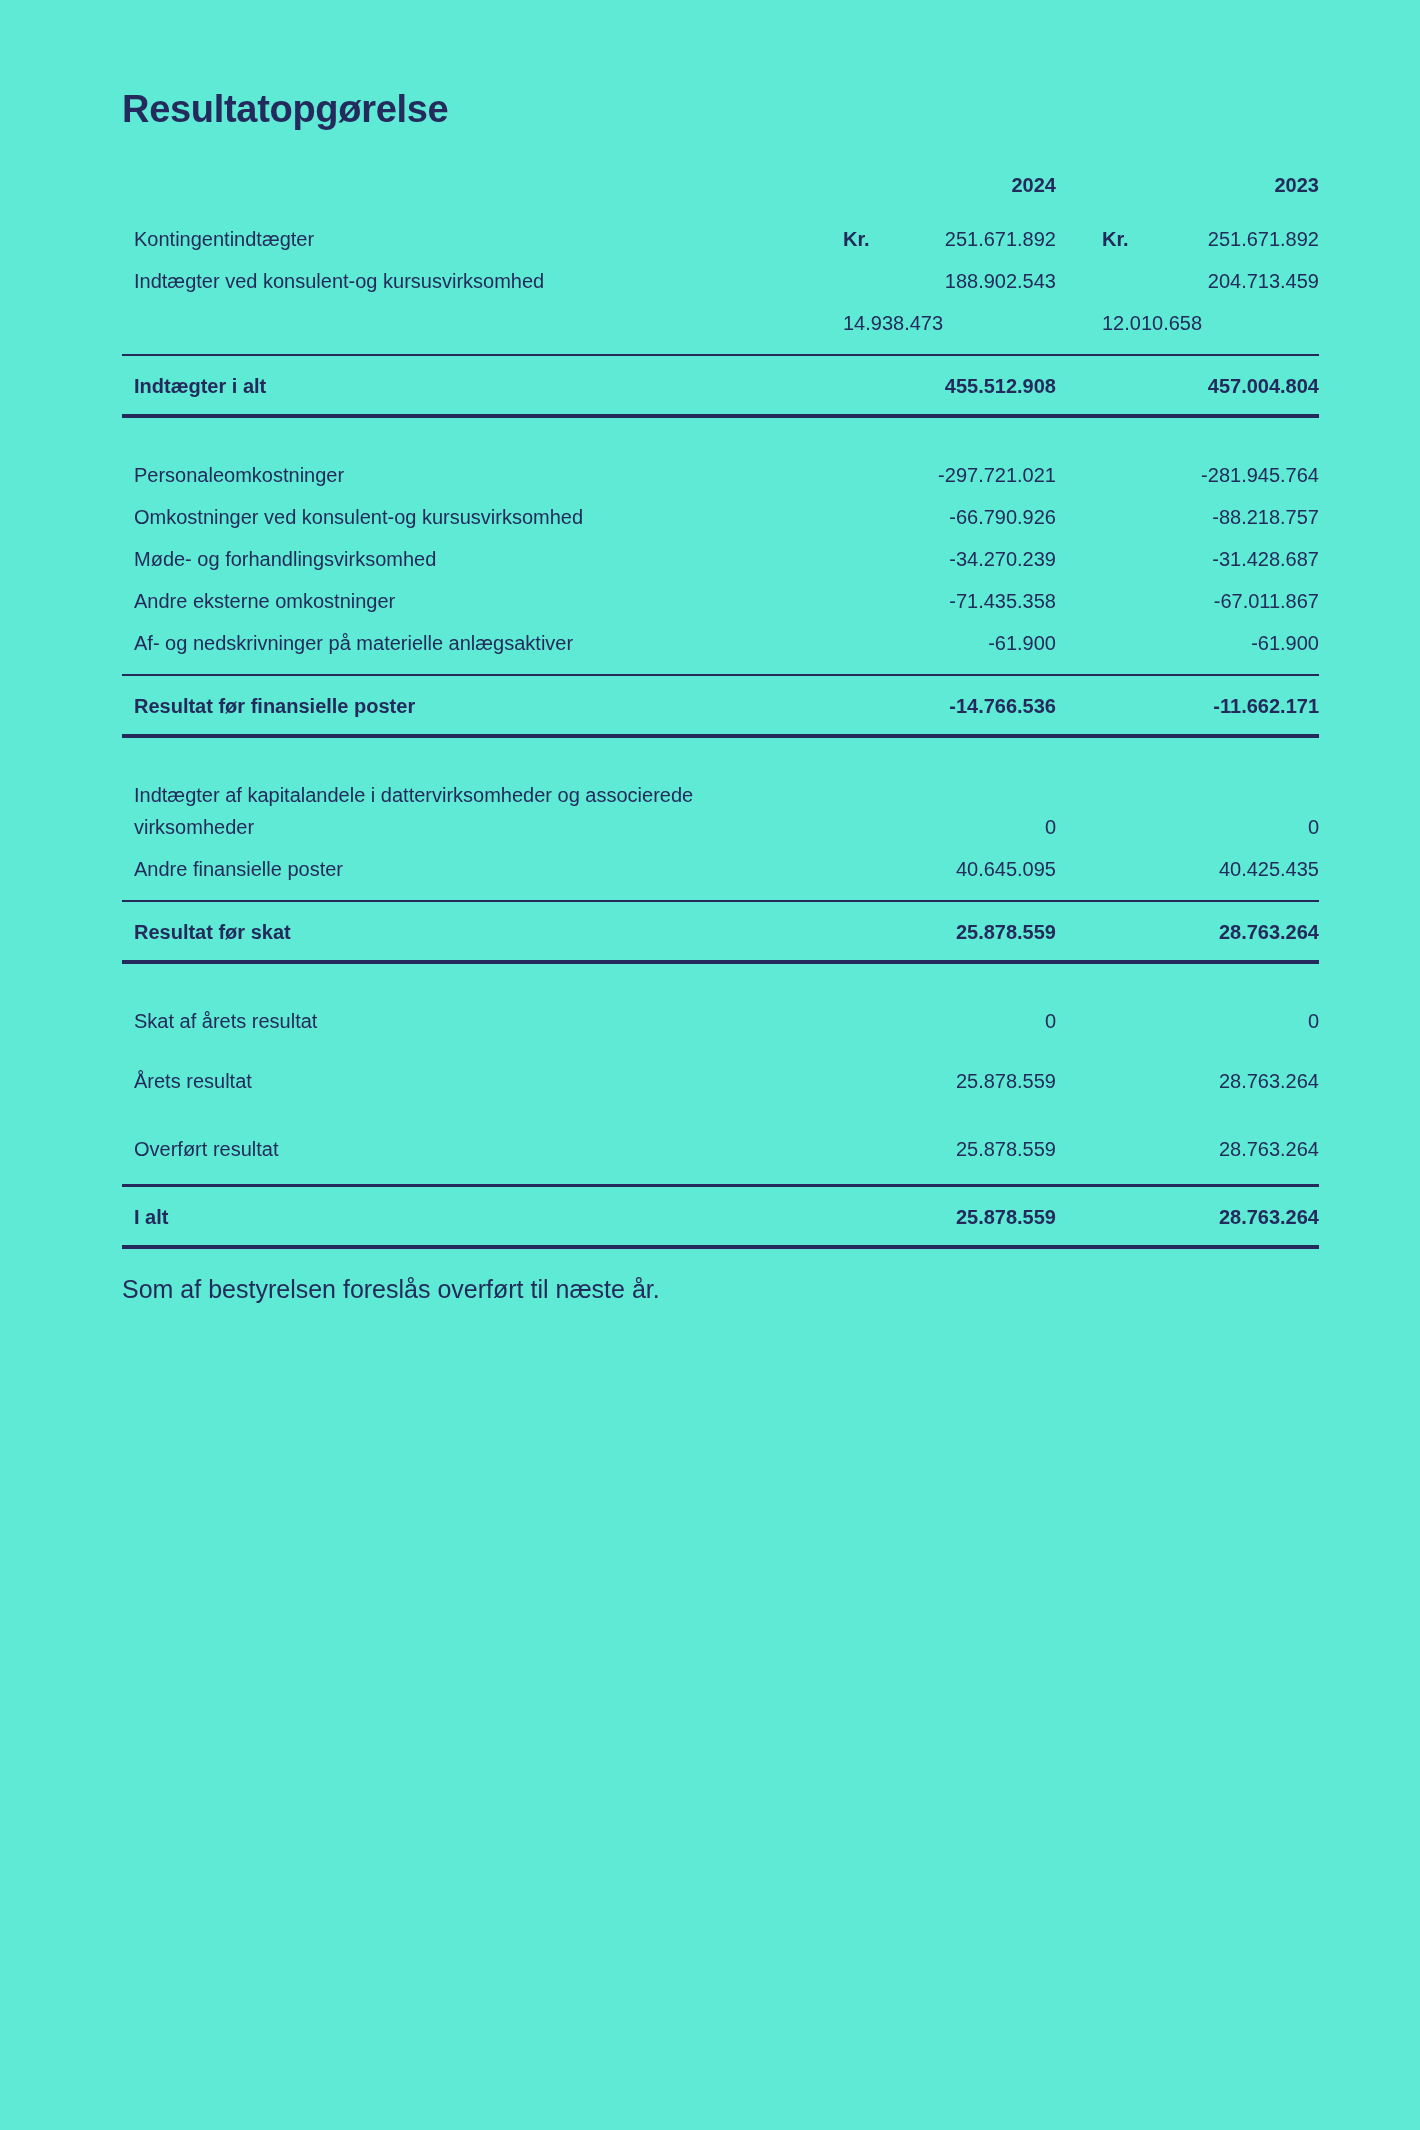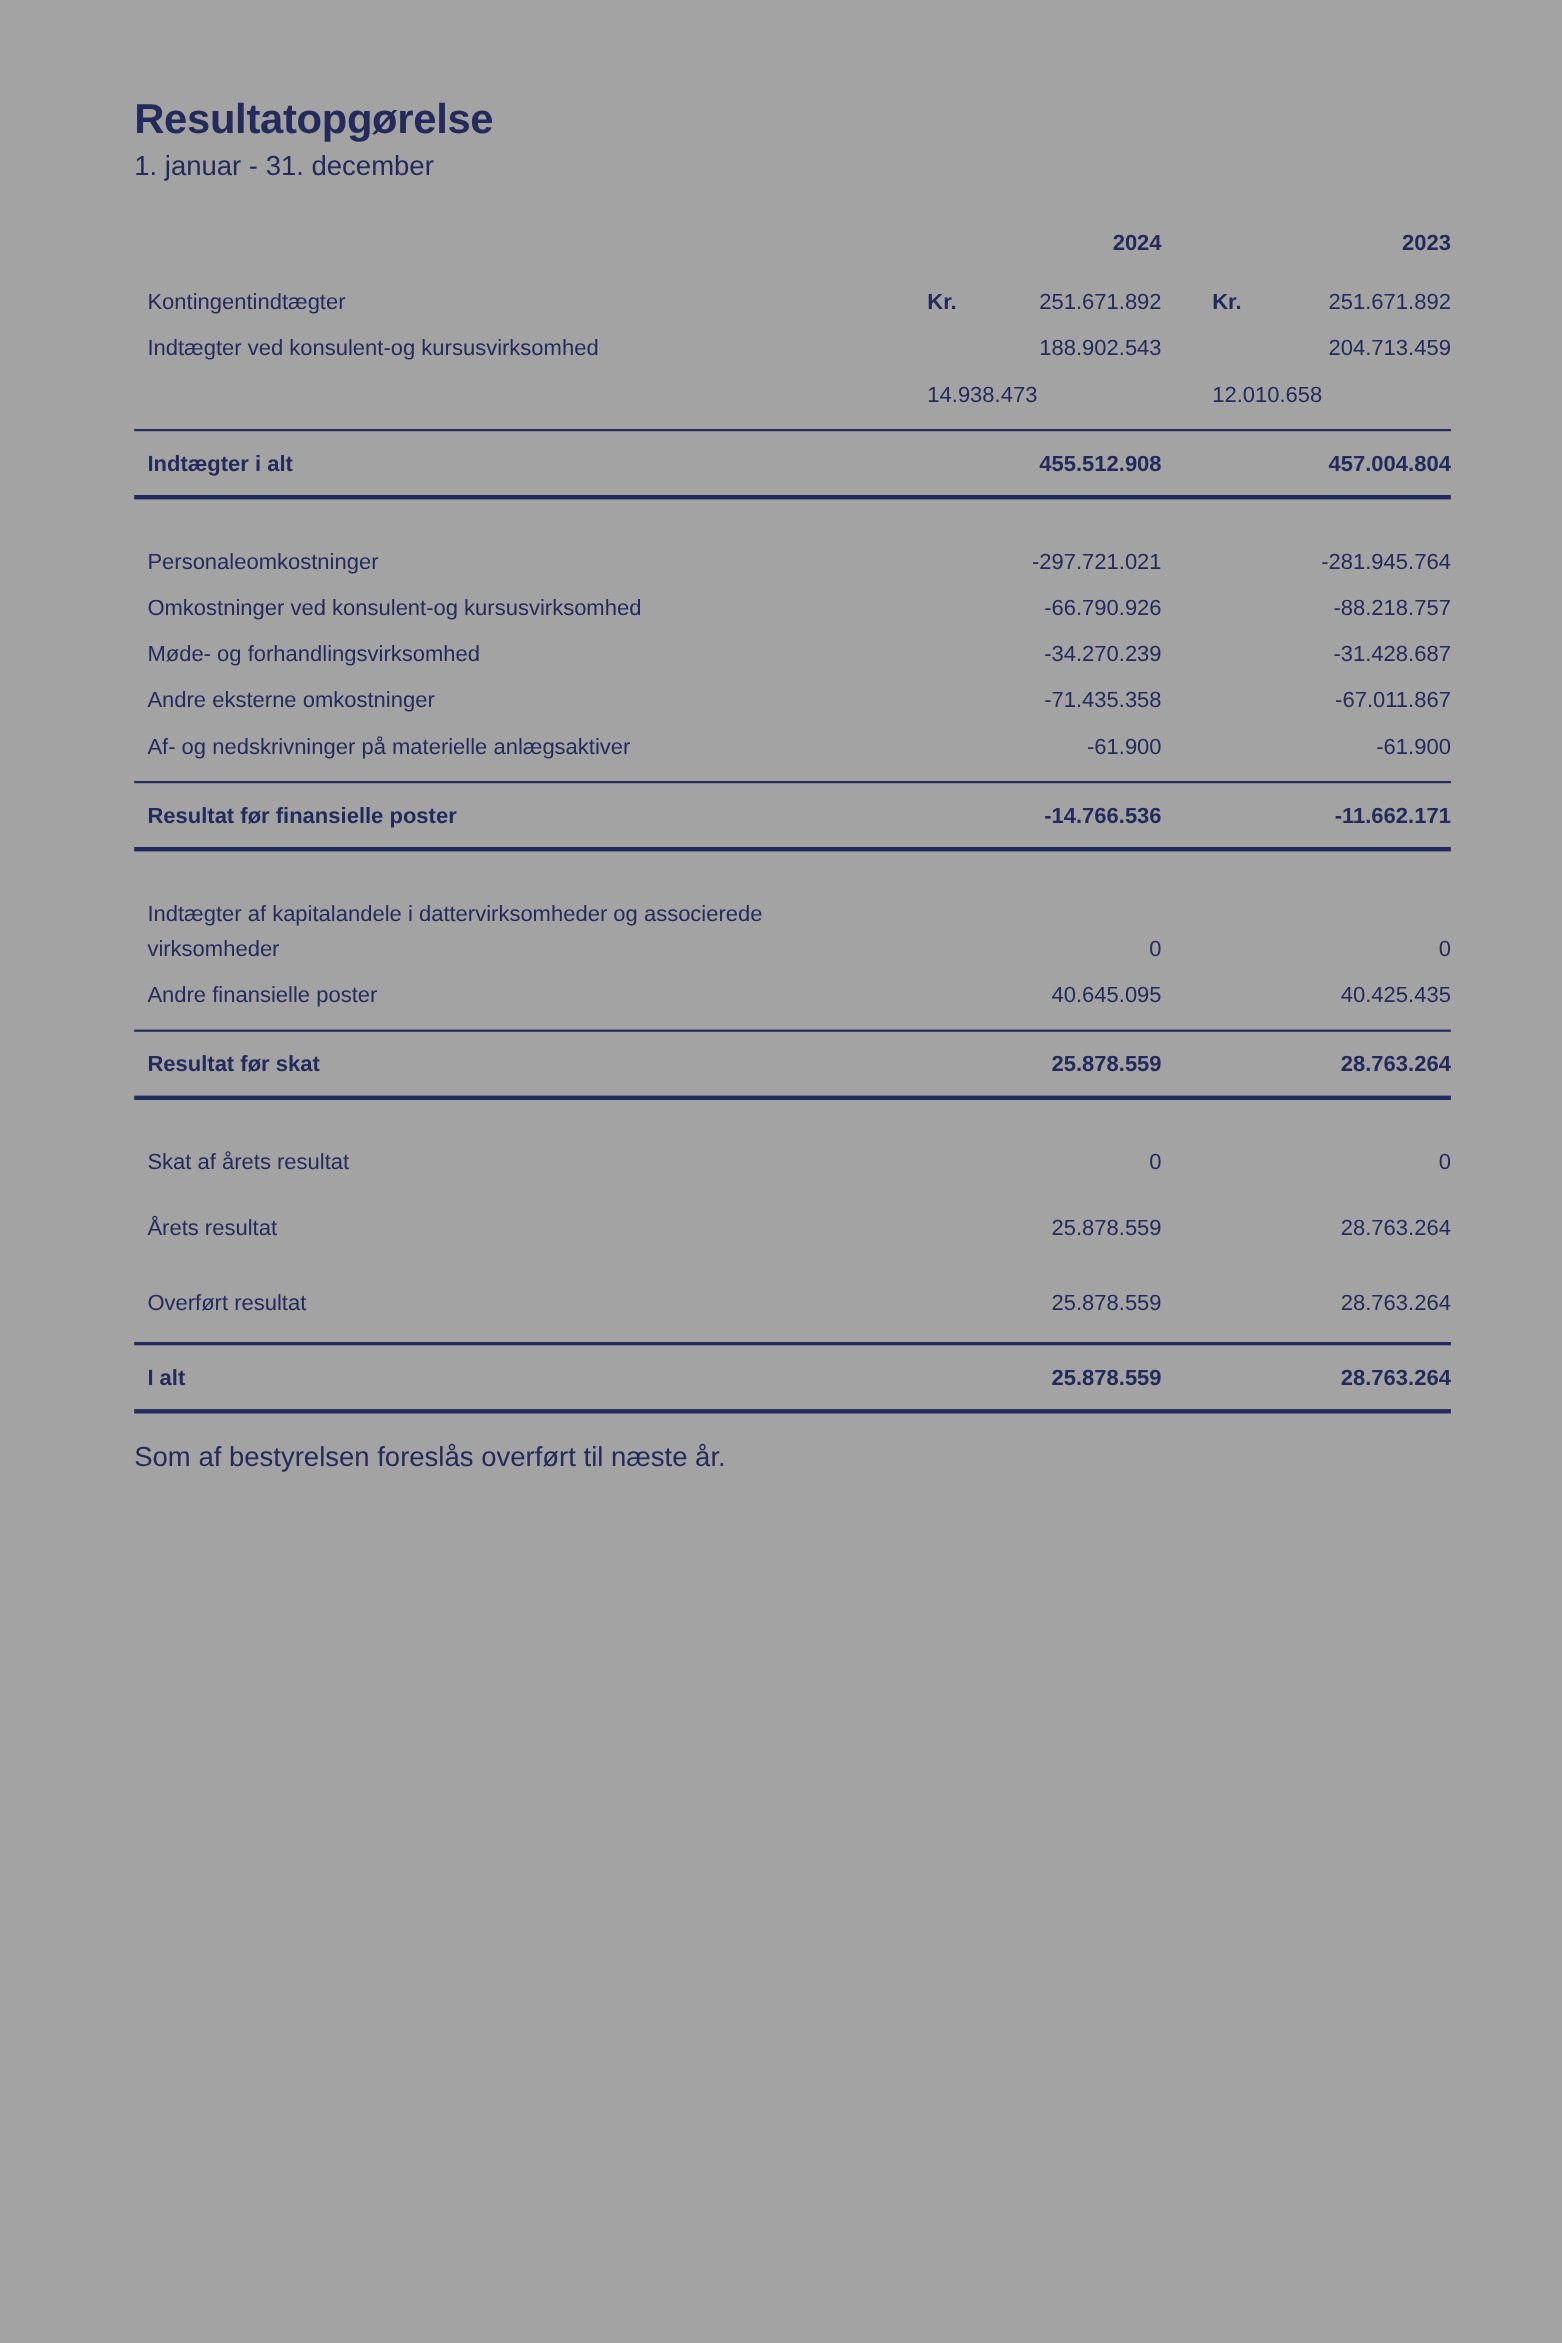--- a/index.html
+++ b/index.html
@@ -1,21 +1,21 @@
 <!DOCTYPE html>
 <html lang="da"><head>
 <meta charset="utf-8">
 <style>
   * { box-sizing: border-box; margin: 0; padding: 0; }
   html, body { background: #cfc8ed; }
   .page {
     position: relative;
     width: 1420px;
     height: 2130px;
-    background: #a3a3a3;
+    background: #5eead4;
     color: #242b5c;
     font-family: "Liberation Sans", "DejaVu Sans", sans-serif;
     overflow: hidden;
   }
   .content {
     padding: 90px 101px 0 122px;
   }
   h1.title {
     font-size: 38px;
     font-weight: 700;
@@ -55,21 +55,20 @@
     font-size: 25px;
   }
 </style>
 </head>
 <body>
 
 <div class="page">
   <div class="content">
 
     <h1 class="title">Resultatopgørelse</h1>
-    <div class="subtitle">1. januar - 31. december</div>
 
     <div class="table">
 
       <div class="row years">
         <span class="label"></span>
         <span class="kr"></span>
         <span class="val">2024</span>
         <span></span>
         <span class="kr"></span>
         <span class="val">2023</span>

